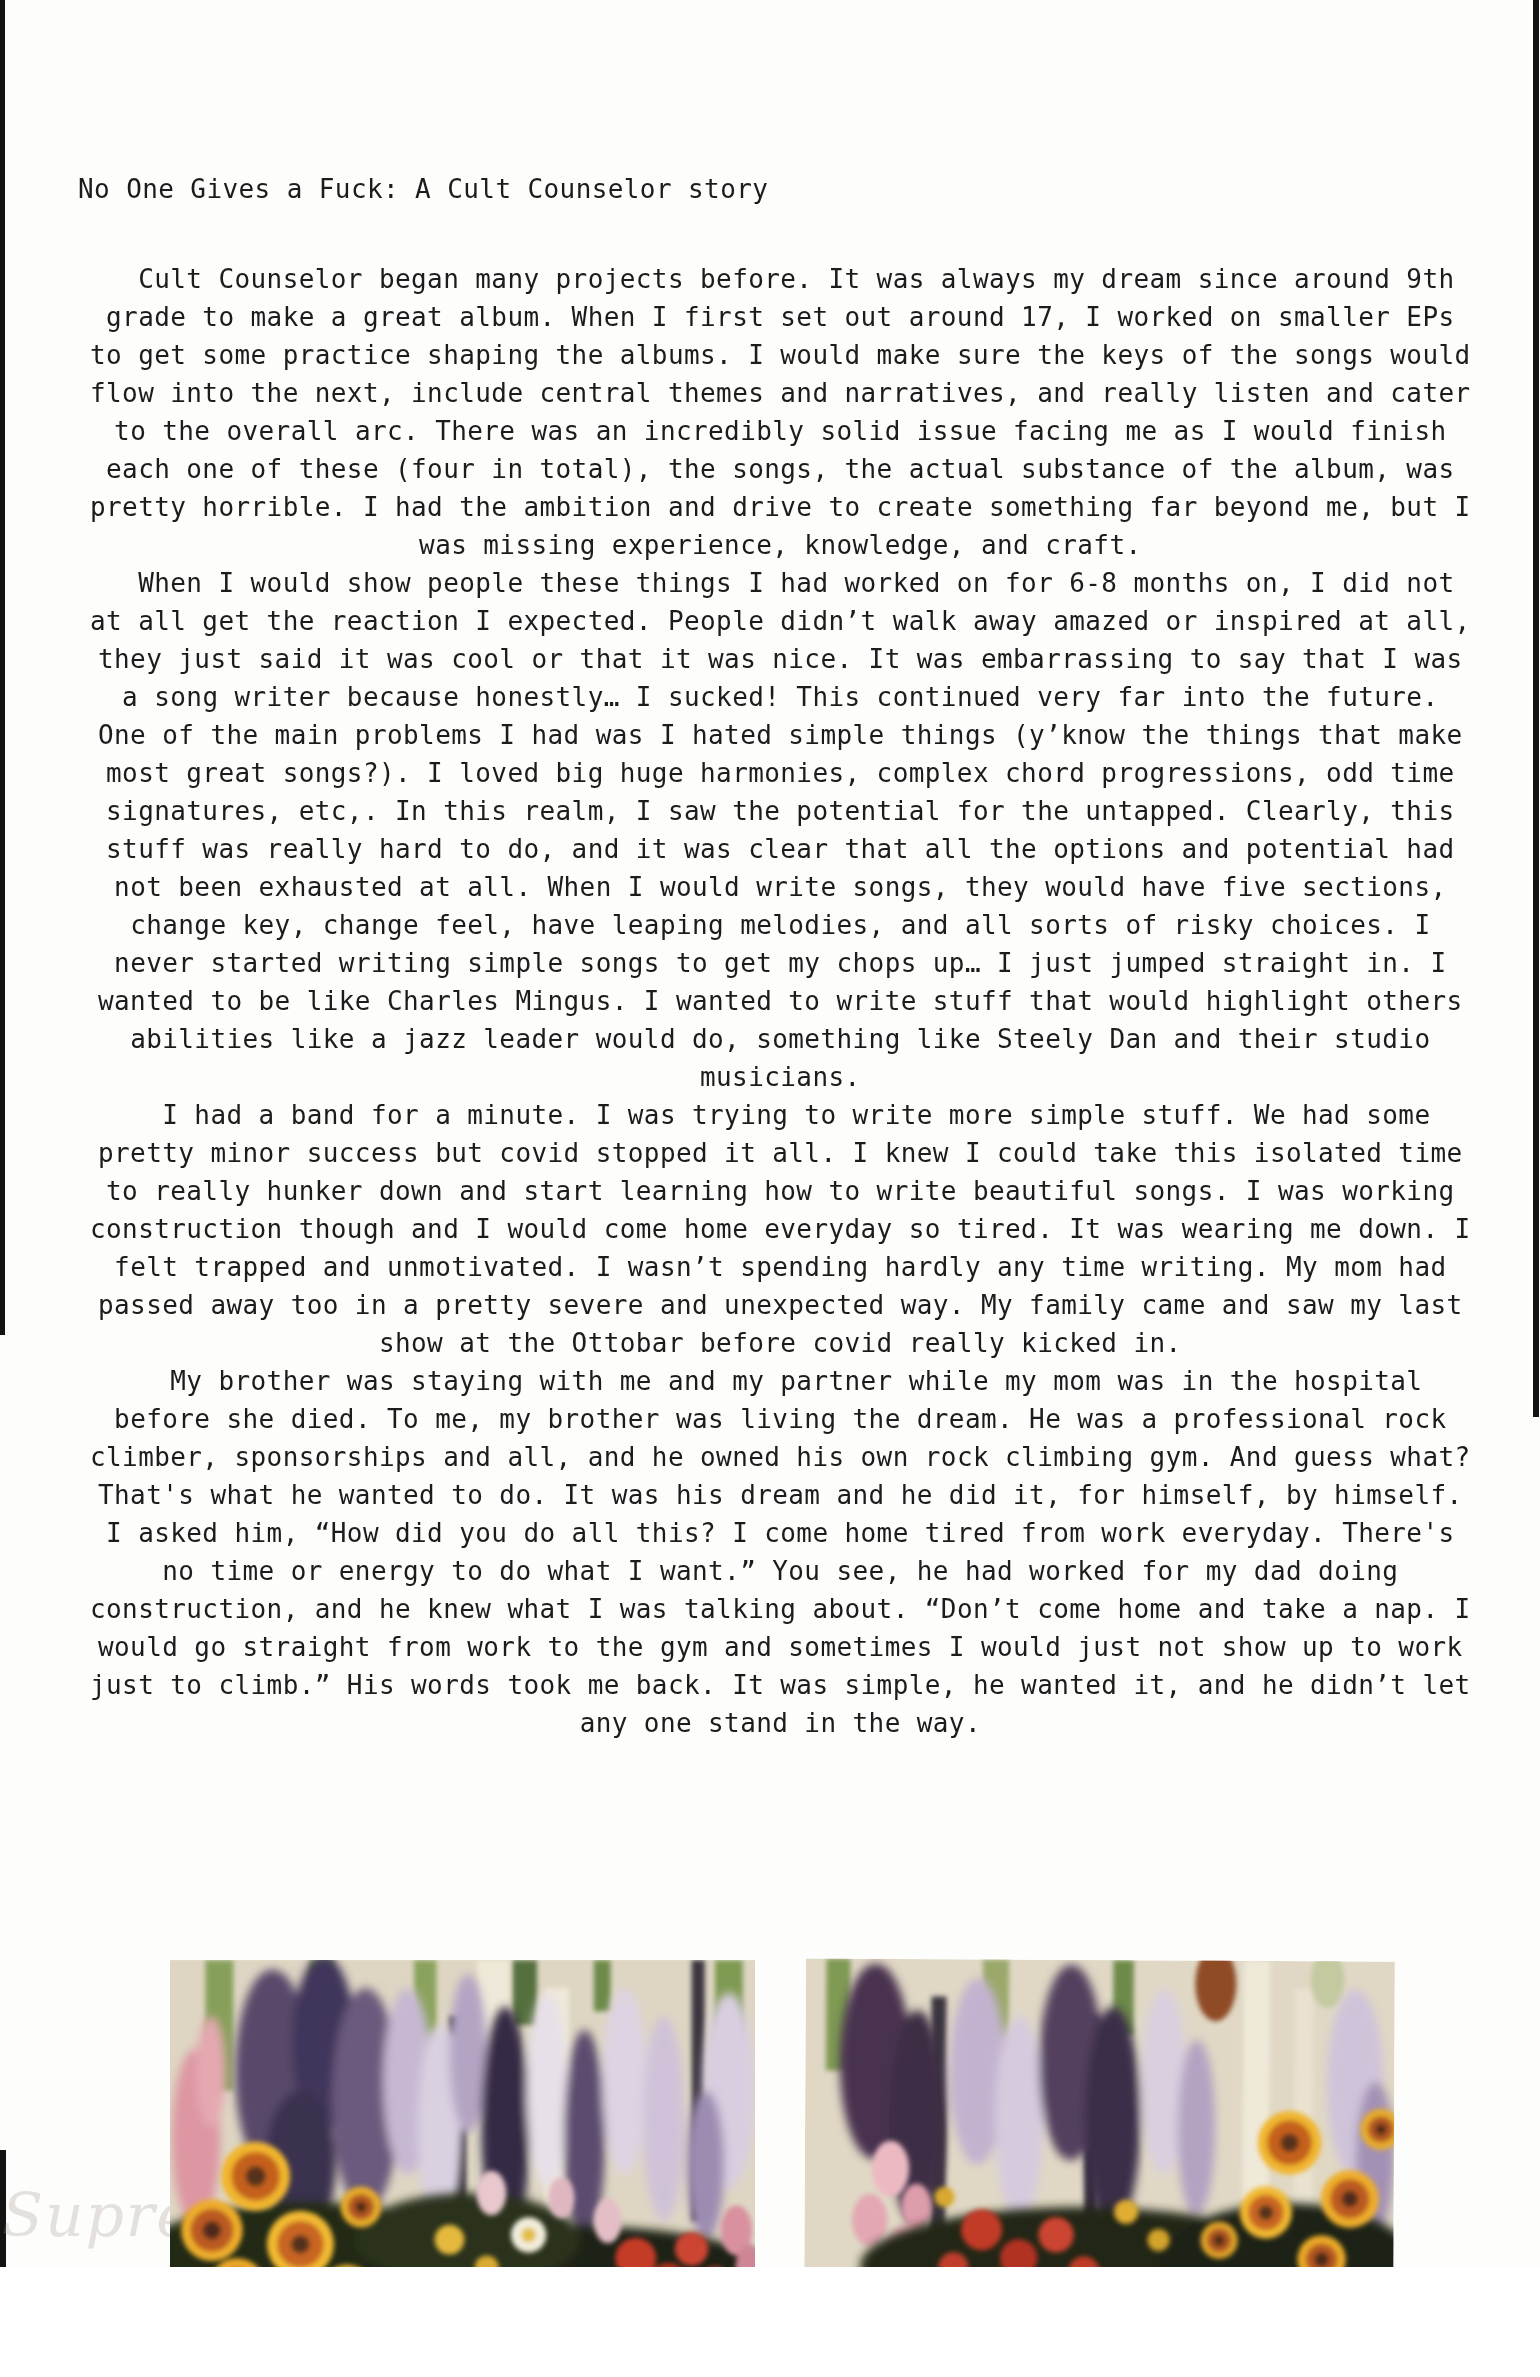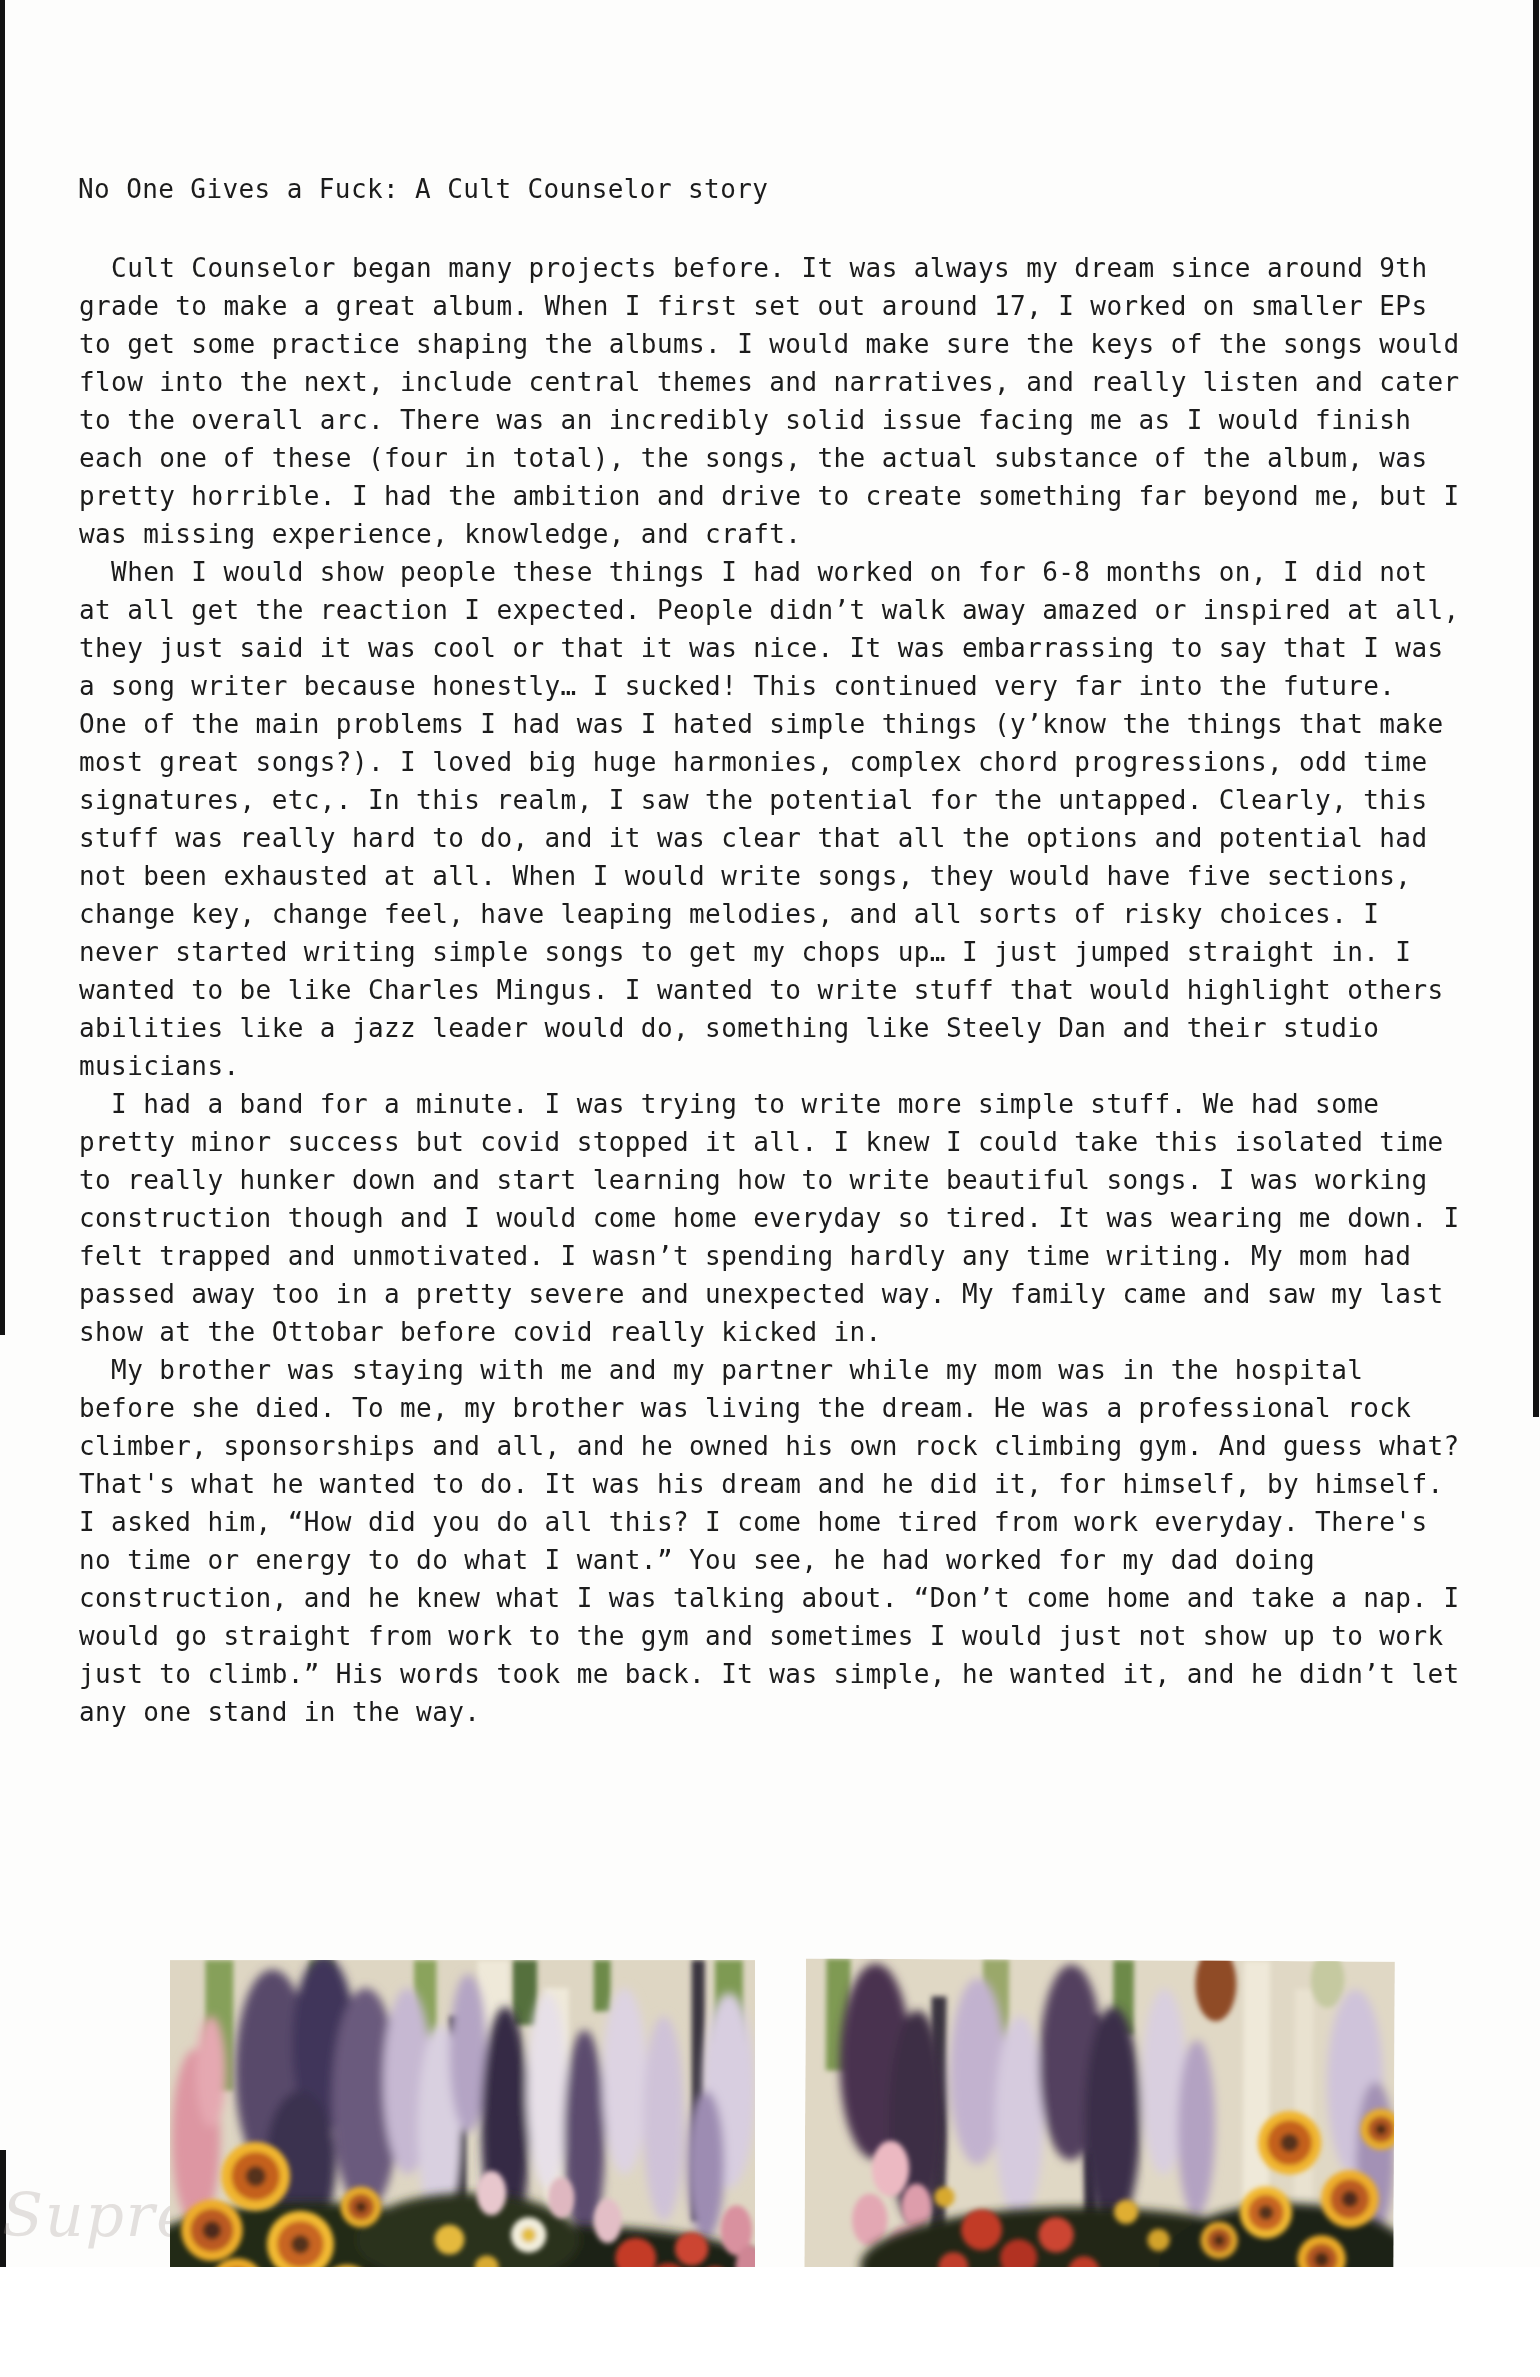--- a/index.html
+++ b/index.html
@@ -2,34 +2,35 @@
 <html style="font-size:15px"><head>
 <meta charset="utf-8">
 <style>
   html,body{margin:0;padding:0;background:#ffffff;}
   .page{
     position:relative;
     width:1540px;height:2267px;
     background:#fdfdfc;
     overflow:hidden;
     font-family:"DejaVu Sans Mono", monospace;
+    text-align:center;
   }
   .scan-edge{position:absolute;background:#121212;}
   .edge-left-top{left:0;top:0;width:4.7px;height:1335px;}
   .edge-left-bottom{left:0;top:2150px;width:5.6px;height:227px;}
   .edge-right{left:1533px;top:0;width:5.6px;height:1417px;}
   .edge-bottom{left:0;top:2369px;width:1540px;height:8.4px;background:#1a1a1a;}
 
   .doc-title{
     position:absolute;left:78px;top:170px;
     font-size:26px;line-height:38px;
     color:#1c1c1c;letter-spacing:0.4px;white-space:pre;
   }
   .story{
-    position:absolute;left:78px;top:248px;margin:1px;
+    position:absolute;left:78px;top:248px;margin:12px;
     font-family:"DejaVu Sans Mono", monospace;
     font-size:26px;line-height:38px;
     color:#1c1c1c;letter-spacing:0.4px;white-space:pre;
   }
   .watermark{
     position:absolute;left:1.9px;top:2180px;
     font-family:"DejaVu Serif", serif;
     font-style:italic;font-size:60px;
     color:rgba(160,152,142,0.28);
     letter-spacing:1.9px;z-index:1;

